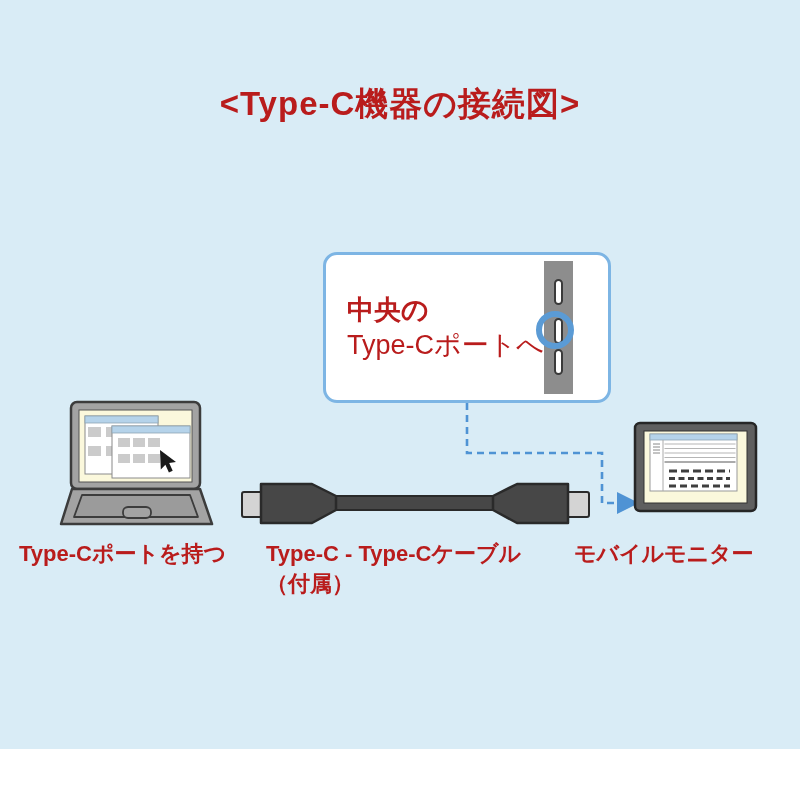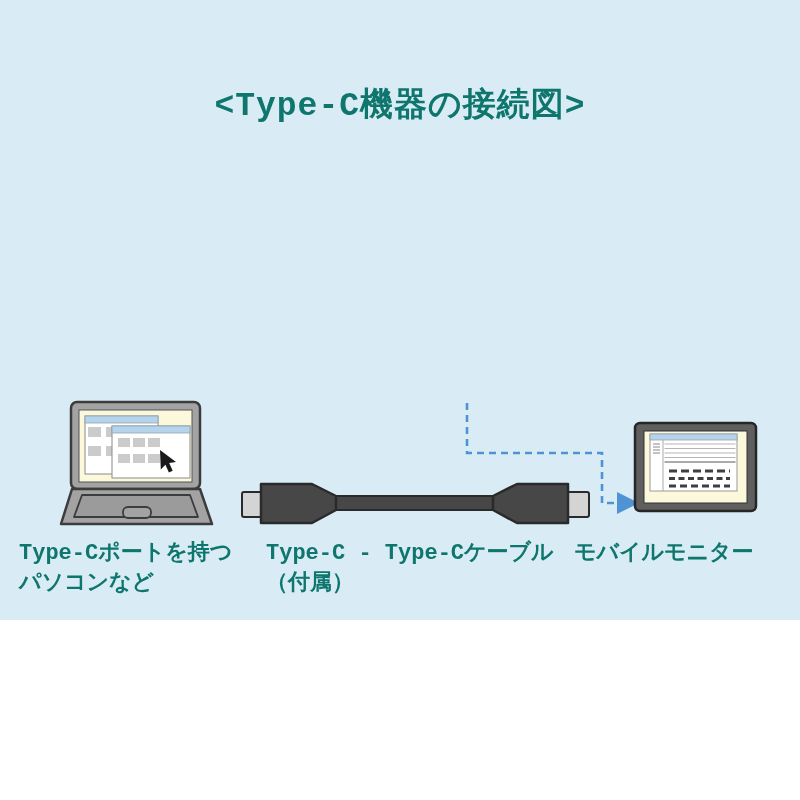--- a/index.html
+++ b/index.html
@@ -1,20 +1,20 @@
 <!DOCTYPE html>
 <html style="--color-background: #d9ecf6; --color-accent: #4f93d4; --color-callout-border: #7db5e4; --color-circle: #5b9bd5; --color-titlebar: #b5d3ea;"><head>
 <meta charset="utf-8">
 <style>
   html,body{margin:0;padding:0;}
   .canvas{
-    position:relative;width:800px;height:620px;overflow:hidden;
+    position:relative;width:800px;height:749px;overflow:hidden;
     background:var(--color-background,#d9ecf6);
-    font-family:Liberation Mono, monospace;
-    color:#0f766e;
+    font-family:Liberation Sans, sans-serif;
+    color:#b91c1c;
   }
   .title{
     position:absolute;top:82px;left:0;width:800px;text-align:center;
     font-size:33px;font-weight:700;letter-spacing:1px;
   }
   
   .callout{
     position:absolute;left:323px;top:252px;width:288px;height:151px;
     box-sizing:border-box;background:#ffffff;
     border:3px solid var(--color-callout-border,#7db5e4);
@@ -52,20 +52,32 @@
 
 <div class="canvas">
 
   <div class="title">&lt;Type-C機器の接続図&gt;</div>
 
   <svg class="overlay" viewBox="0 0 800 800" width="800" height="800">
     <path class="dash-line" d="M467,403 V453 H602 V503 H616"></path>
     <polygon class="arrow-head" points="617,492 639,503 617,514"></polygon>
   </svg>
 
+  <div class="callout">
+    <div class="callout-text">
+      <span class="callout-heading">中央の</span>
+      <span class="callout-line">Type-Cポートへ</span>
+    </div>
+    <div class="port-strip">
+      <div class="port-pill port-top"></div>
+      <div class="port-pill port-mid"></div>
+      <div class="port-pill port-bot"></div>
+    </div>
+    <div class="port-circle"></div>
+  </div>
 
   <svg class="abs" style="left:50px;top:392px" width="170" height="140" viewBox="0 0 170 140">
     <rect x="21" y="10" width="129" height="87" rx="6" fill="#a3a3a3" stroke="#3c3c3c" stroke-width="2.5"></rect>
     <rect x="29" y="18" width="113" height="72" fill="#fbf8dc" stroke="#555" stroke-width="1"></rect>
     <g>
       <rect x="35" y="24" width="73" height="58" fill="#ffffff" stroke="#8a8a8a" stroke-width="1"></rect>
       <rect class="win-titlebar" x="35" y="24" width="73" height="7"></rect>
       <rect x="38" y="35" width="13" height="10" fill="#cbcbcb"></rect>
       <rect x="56" y="35" width="13" height="10" fill="#cbcbcb"></rect>
       <rect x="38" y="54" width="13" height="10" fill="#cbcbcb"></rect>
@@ -118,21 +130,20 @@
       <g stroke="#3f3f3f" stroke-width="3">
         <line x1="41" y1="54" x2="102" y2="54" stroke-dasharray="8 4"></line>
         <line x1="41" y1="61.5" x2="102" y2="61.5" stroke-dasharray="6 3.5"></line>
         <line x1="41" y1="69" x2="102" y2="69" stroke-dasharray="7 4"></line>
       </g>
     </g>
   </svg>
 
   <div class="dev-label label-laptop">
     <span>Type-Cポートを持つ</span><br>
-    <span>パソコンなど</span>
   </div>
   <div class="dev-label label-cable">
     <span>Type-C - Type-Cケーブル</span><br>
     <span>（付属）</span>
   </div>
   <div class="dev-label label-monitor">モバイルモニター</div>
 
 </div>
 
 </body></html>

